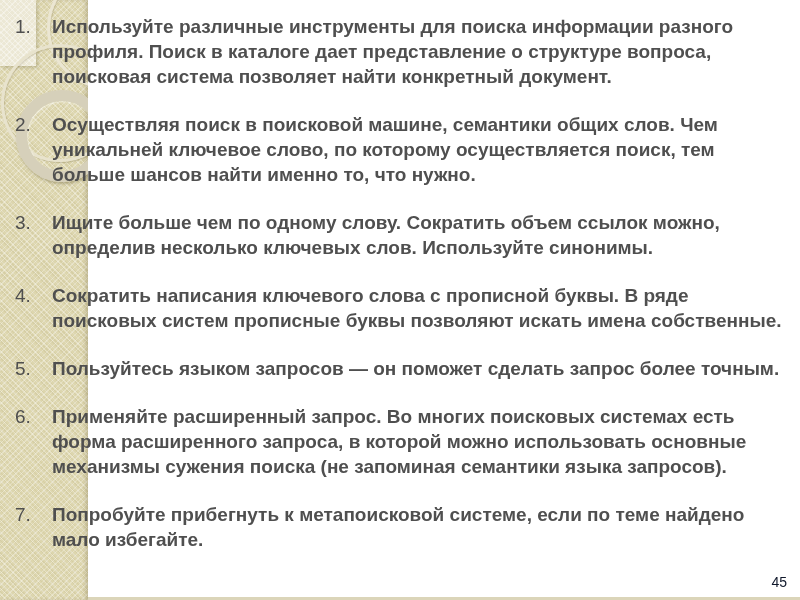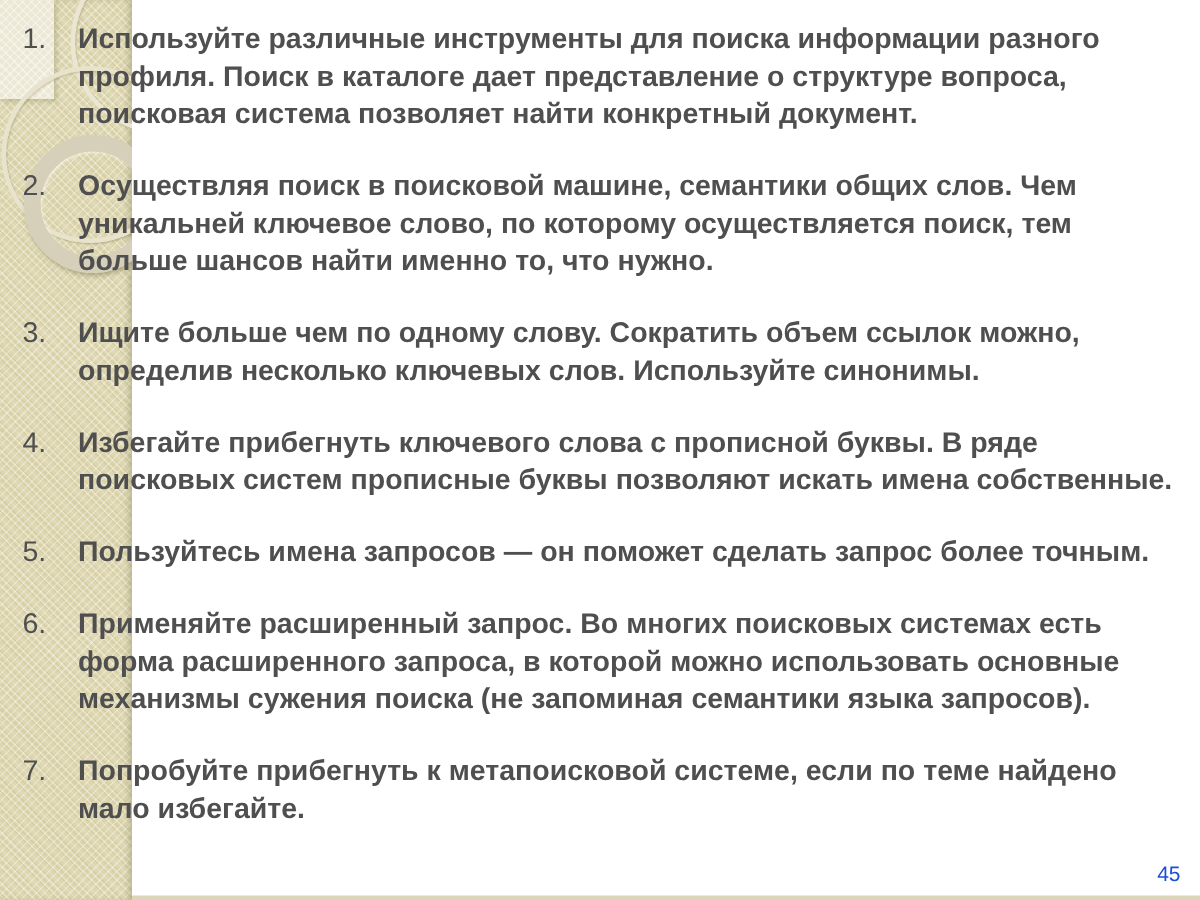--- a/index.html
+++ b/index.html
@@ -56,21 +56,21 @@
     position:absolute;left:15px;top:14px;width:778px;
     color:#4f4f4f;font-size:19px;line-height:25px;
   }
   ol.tips{list-style:none;margin:0;padding:0;}
   ol.tips li{display:flex;margin:0 0 23px 0;}
   ol.tips .num{flex:0 0 37px;}
   ol.tips .txt{flex:1 1 auto;padding-right:8px;font-weight:bold;}
 
   .page-number{
     position:absolute;right:13px;bottom:10px;
-    font-size:14px;color:#1d4ed8;
+    font-size:14px;color:#0f172a;
   }
 </style>
 </head>
 <body>
 
 <div class="slide">
 
   <div class="strip">
     <div class="decor-square"></div>
     <div class="ring ring-thin-a"></div>
@@ -89,25 +89,25 @@
       <li>
         <span class="num">2.</span>
         <span class="txt">Осуществляя поиск в поисковой машине, семантики общих слов. Чем уникальней ключевое слово, по которому осуществляется поиск, тем больше шансов найти именно то, что нужно.</span>
       </li>
       <li>
         <span class="num">3.</span>
         <span class="txt">Ищите больше чем по одному слову. Сократить объем ссылок можно, определив несколько ключевых слов. Используйте синонимы.</span>
       </li>
       <li>
         <span class="num">4.</span>
-        <span class="txt">Избегайте прибегнуть ключевого слова с прописной буквы. В ряде поисковых систем прописные буквы позволяют искать имена собственные.</span>
+        <span class="txt">Сократить написания ключевого слова с прописной буквы. В ряде поисковых систем прописные буквы позволяют искать имена собственные.</span>
       </li>
       <li>
         <span class="num">5.</span>
-        <span class="txt">Пользуйтесь имена запросов — он поможет сделать запрос более точным.</span>
+        <span class="txt">Пользуйтесь языком запросов — он поможет сделать запрос более точным.</span>
       </li>
       <li>
         <span class="num">6.</span>
         <span class="txt">Применяйте расширенный запрос. Во многих поисковых системах есть форма расширенного запроса, в которой можно использовать основные механизмы сужения поиска (не запоминая семантики языка запросов).</span>
       </li>
       <li>
         <span class="num">7.</span>
         <span class="txt">Попробуйте прибегнуть к метапоисковой системе, если по теме найдено мало избегайте.</span>
       </li>
     </ol>

